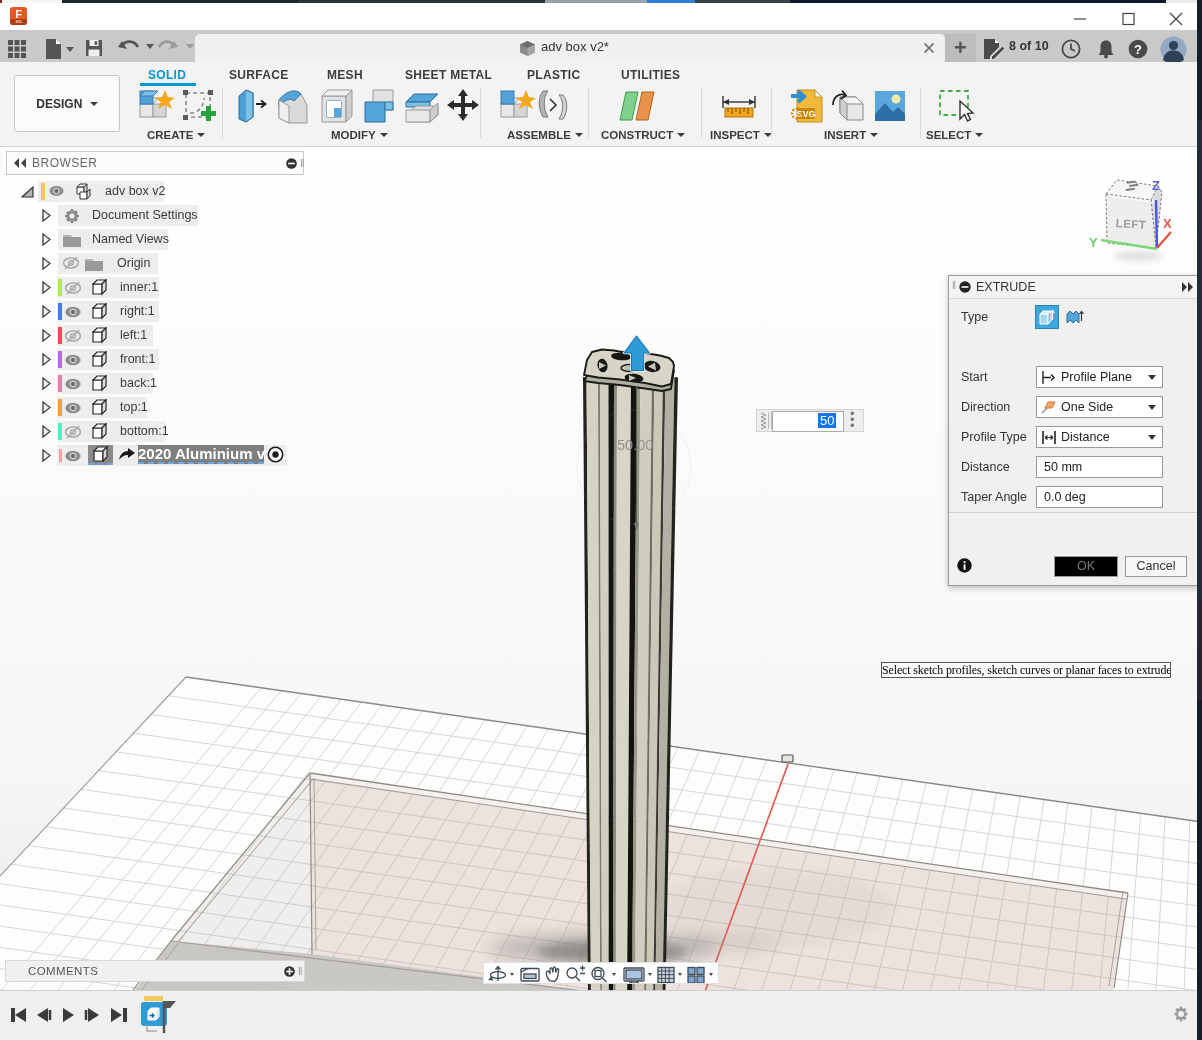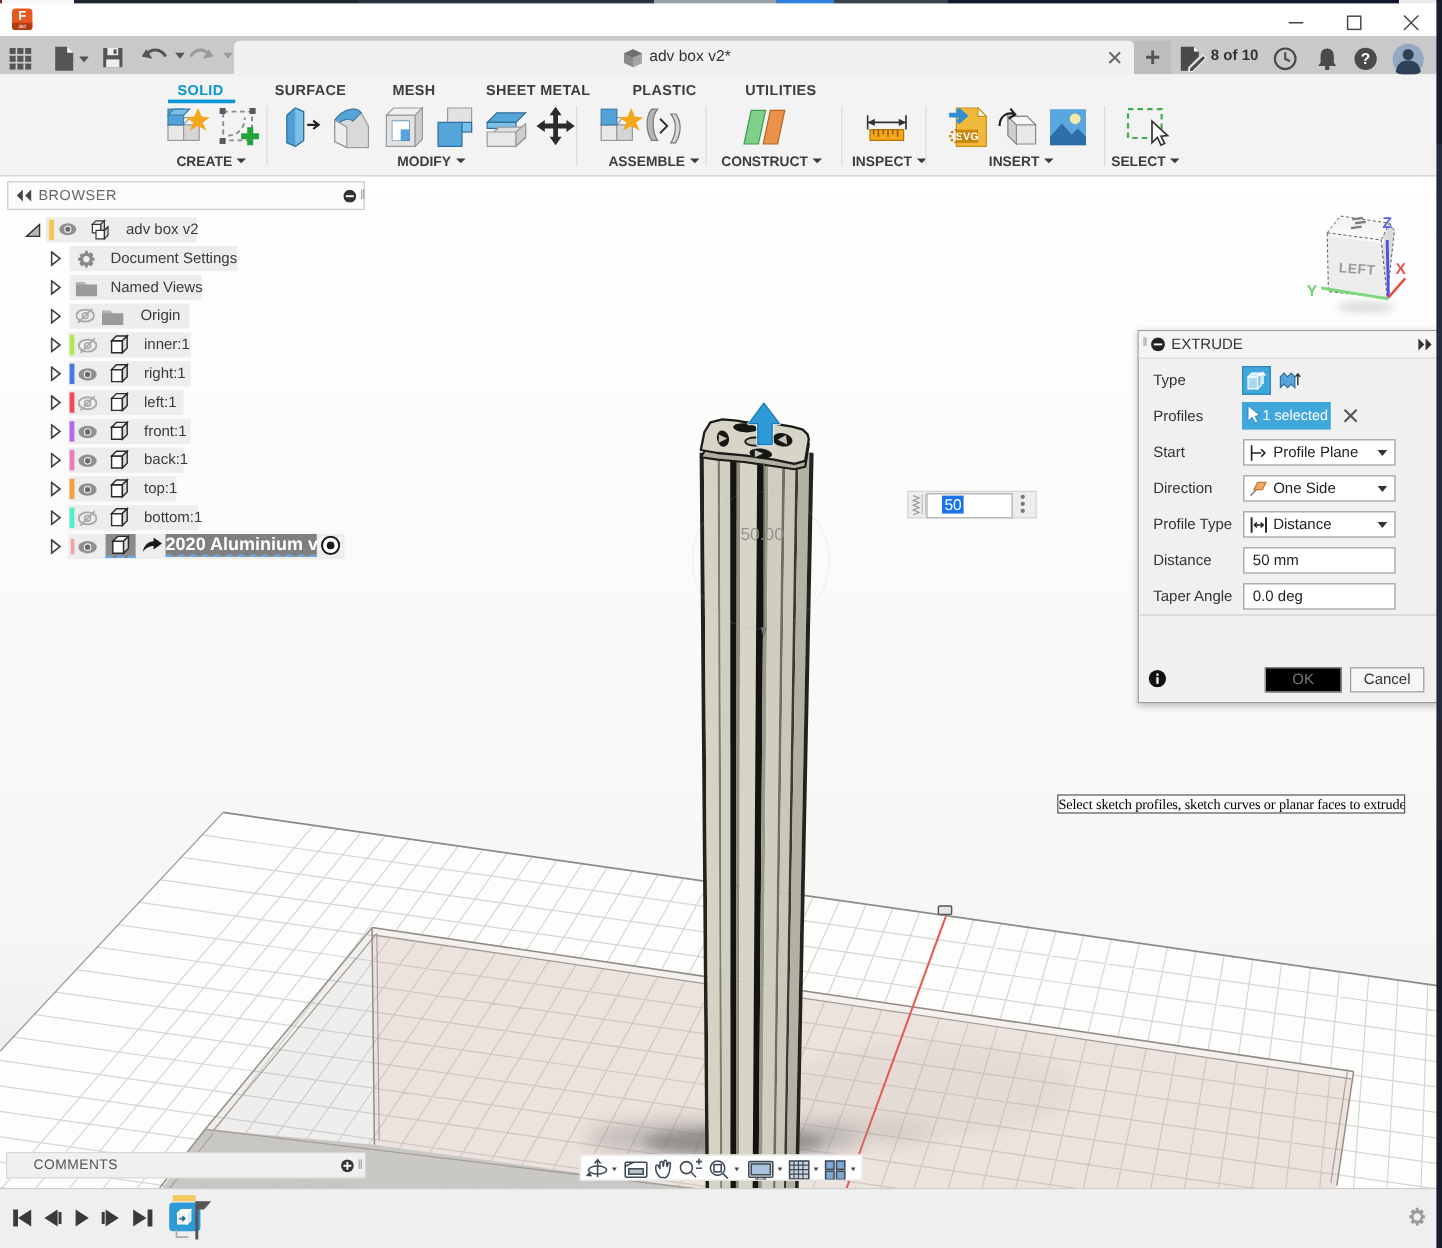--- a/index.html
+++ b/index.html
@@ -268,20 +268,21 @@
   </svg>
 </div>
 <div id="ribbon" class="abs">
   <div class="rtab" style="left:148px;color:#0696d7">SOLID</div>
   <div class="abs" style="left:140px;top:21px;width:56px;height:3px;background:#0696d7"></div>
   <div class="rtab" style="left:229px">SURFACE</div>
   <div class="rtab" style="left:327px">MESH</div>
   <div class="rtab" style="left:405px">SHEET METAL</div>
   <div class="rtab" style="left:527px">PLASTIC</div>
   <div class="rtab" style="left:621px">UTILITIES</div>
+  <div id="design-box" class="abs">DESIGN&nbsp;<span class="caret"></span></div>
   <div class="glabel" style="left:147px">CREATE<span class="caret"></span></div>
   <div class="glabel" style="left:331px">MODIFY<span class="caret"></span></div>
   <div class="glabel" style="left:507px">ASSEMBLE<span class="caret"></span></div>
   <div class="glabel" style="left:601px">CONSTRUCT<span class="caret"></span></div>
   <div class="glabel" style="left:710px">INSPECT<span class="caret"></span></div>
   <div class="glabel" style="left:824px">INSERT<span class="caret"></span></div>
   <div class="glabel" style="left:926px">SELECT<span class="caret"></span></div>
   <div class="gsep" style="left:222px"></div>
   <div class="gsep" style="left:480px"></div>
   <div class="gsep" style="left:588px"></div>
@@ -636,32 +637,20 @@
       <path d="M2 6 L10 6 L10 16 L2 16 Z" fill="#a8d8f0" stroke="#fff"></path>
       <path d="M2 6 L5 3 L13 3 L10 6 Z" fill="#d5ecf8" stroke="#fff"></path>
       <path d="M10 6 L13 3 L13 13 L10 16 Z" fill="#7cc0e8" stroke="#fff"></path>
       <path d="M14.5 12 L14.5 3 M12.5 5 L14.5 2.5 L16.5 5" fill="none" stroke="#fff" stroke-width="1.2"></path>
     </svg>
     <svg class="abs" style="left:116px;top:6px" width="20" height="18" viewBox="0 0 20 18">
       <path d="M2 15 L2 6 L5 3 L8 6 L11 3 L14 6 L14 15 L11 12 L8 15 L5 12 Z" fill="#55a5da" stroke="#2f6f9e"></path>
       <path d="M16.5 13 L16.5 4 M14.5 6 L16.5 3.5 L18.5 6" fill="none" stroke="#333" stroke-width="1.2"></path>
     </svg>
   </div>
-  <div class="drow" style="top:56px">
-    <div class="dlabel">Profiles</div>
-    <div class="abs" style="left:86px;top:3px;width:74px;height:23px;background:#3fa7dc;color:#fff;font-size:12.5px">
-      <svg class="abs" style="left:4px;top:3px" width="13" height="16" viewBox="0 0 13 16">
-          <path d="M1 0 L1 13 L4.5 9.8 L6.8 14.5 L9.2 13.4 L7 8.8 L11 8.2 Z" fill="#fff" stroke="#2a85b5" stroke-width=".8"></path>
-        </svg>
-      <div class="abs" style="left:17px;top:4px;white-space:nowrap;font-size:12px">1 selected</div>
-    </div>
-    <svg class="abs" style="left:170px;top:8px" width="13" height="13" viewBox="0 0 13 13">
-        <path d="M1.5 1.5 L11.5 11.5 M11.5 1.5 L1.5 11.5" stroke="#555" stroke-width="1.8"></path>
-      </svg>
-  </div>
   <div class="drow" style="top:116px">
     <div class="dlabel">Direction</div>
     <div class="dctl">
       <svg class="abs" style="left:3px;top:3px" width="16" height="15" viewBox="0 0 16 15">
           <path d="M2 13 L11 4 M8.5 3.5 L12.5 2.5 L11.5 6.5" fill="none" stroke="#888" stroke-width="1.3"></path>
           <path d="M8 2 L15 2 L12 8 L5 8 Z" fill="#f0a868" stroke="#c87838"></path>
         </svg>
       <div class="abs" style="left:24px;top:3px">One Side</div>
       <div class="dcaret"></div>
     </div>
@@ -806,17 +795,17 @@
     <circle cx="9" cy="9" r="3" fill="#efefef"></circle>
   </svg>
 </div>
 <div id="tooltip" class="abs">Select sketch profiles, sketch curves or planar faces to extrude</div>
 <div id="floatinput" class="abs">
   <svg class="abs" style="left:2px;top:2px" width="10" height="18" viewBox="0 0 10 18" stroke="#999" fill="none">
       <path d="M2 1 L7 3 L2 5 L7 7 L2 9 L7 11 L2 13 L7 15 L2 17"></path>
     </svg>
   <div class="abs" style="left:11px;top:2px;width:2px;height:17px;border-left:1px solid #bbb;border-right:1px solid #bbb"></div>
   <div class="abs" style="left:15px;top:1px;width:70px;height:19px;background:#fff;border:1px solid #aaa">
-    <div class="abs" style="left:12px;top:1px;background:#1a73e8;color:#fff;font-size:13px;padding:0 2px">50</div>
+    <div class="abs" style="left:45px;top:1px;background:#1a73e8;color:#fff;font-size:13px;padding:0 2px">50</div>
   </div>
   <div class="abs" style="left:93px;top:1px;color:#777;font-size:13px;line-height:6px">•<br>•<br>•</div>
 </div>
 <div id="rightstrip" class="abs"></div>
 
 </body></html>

